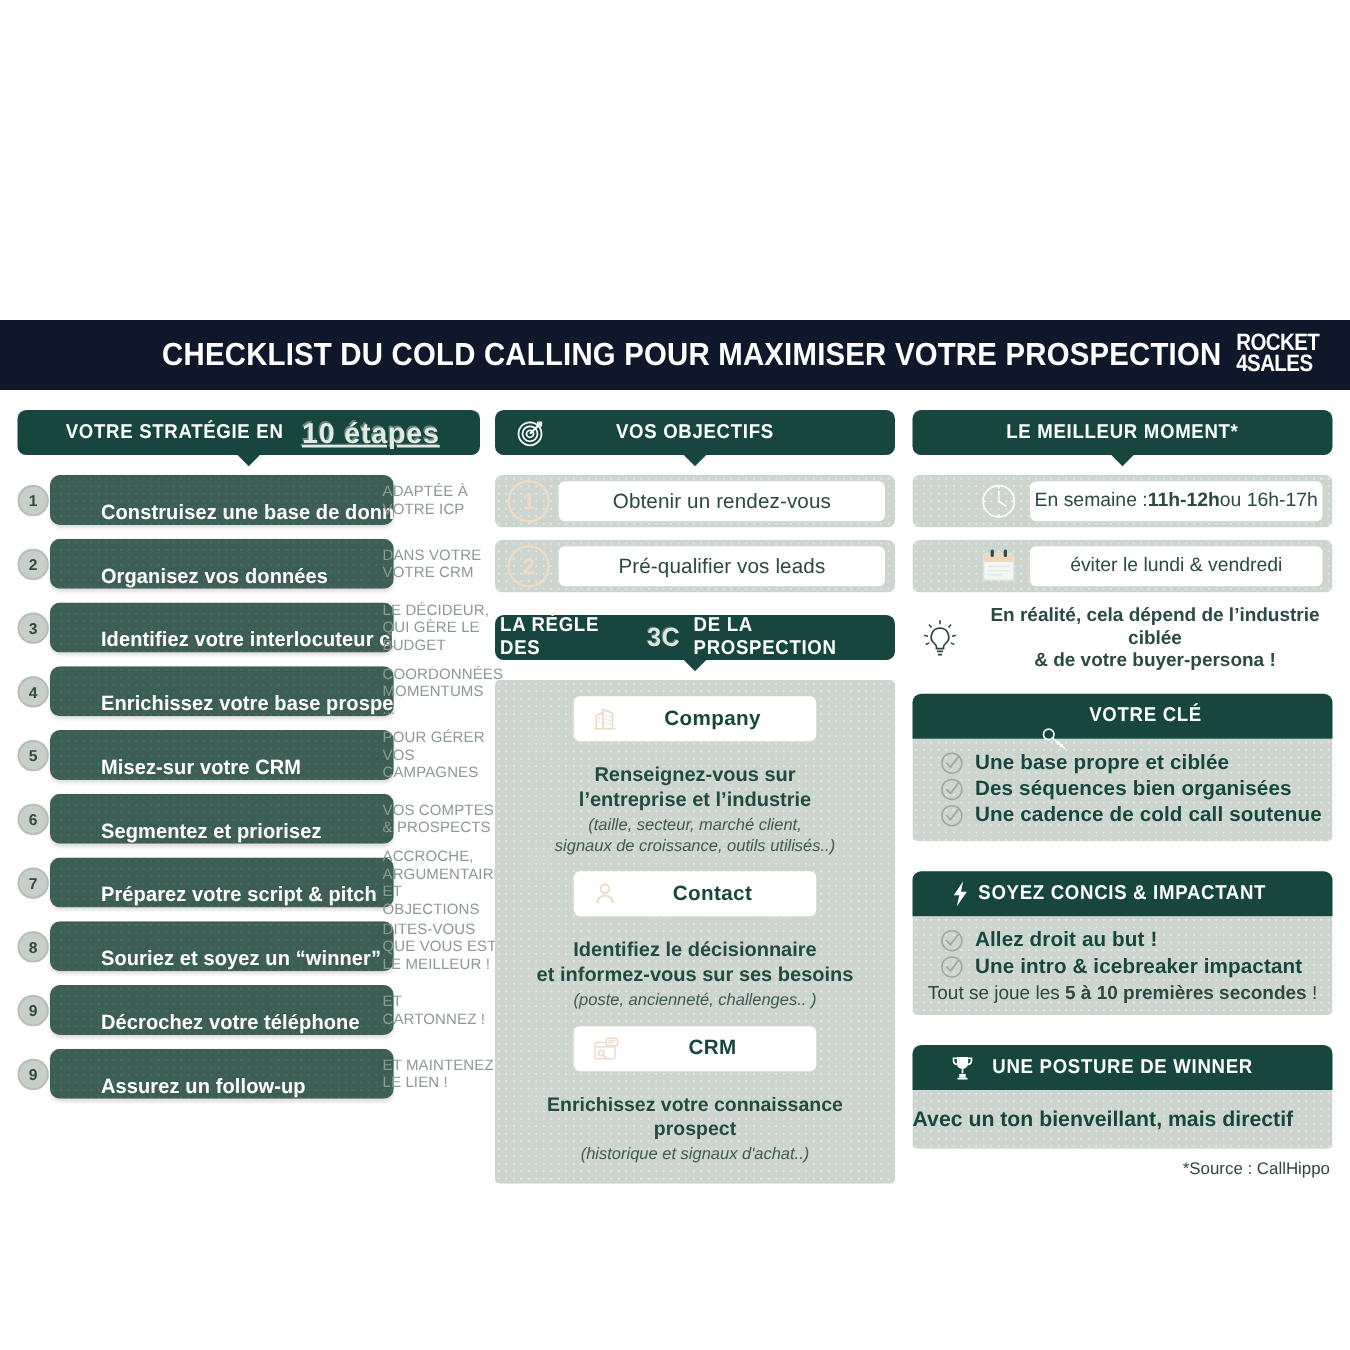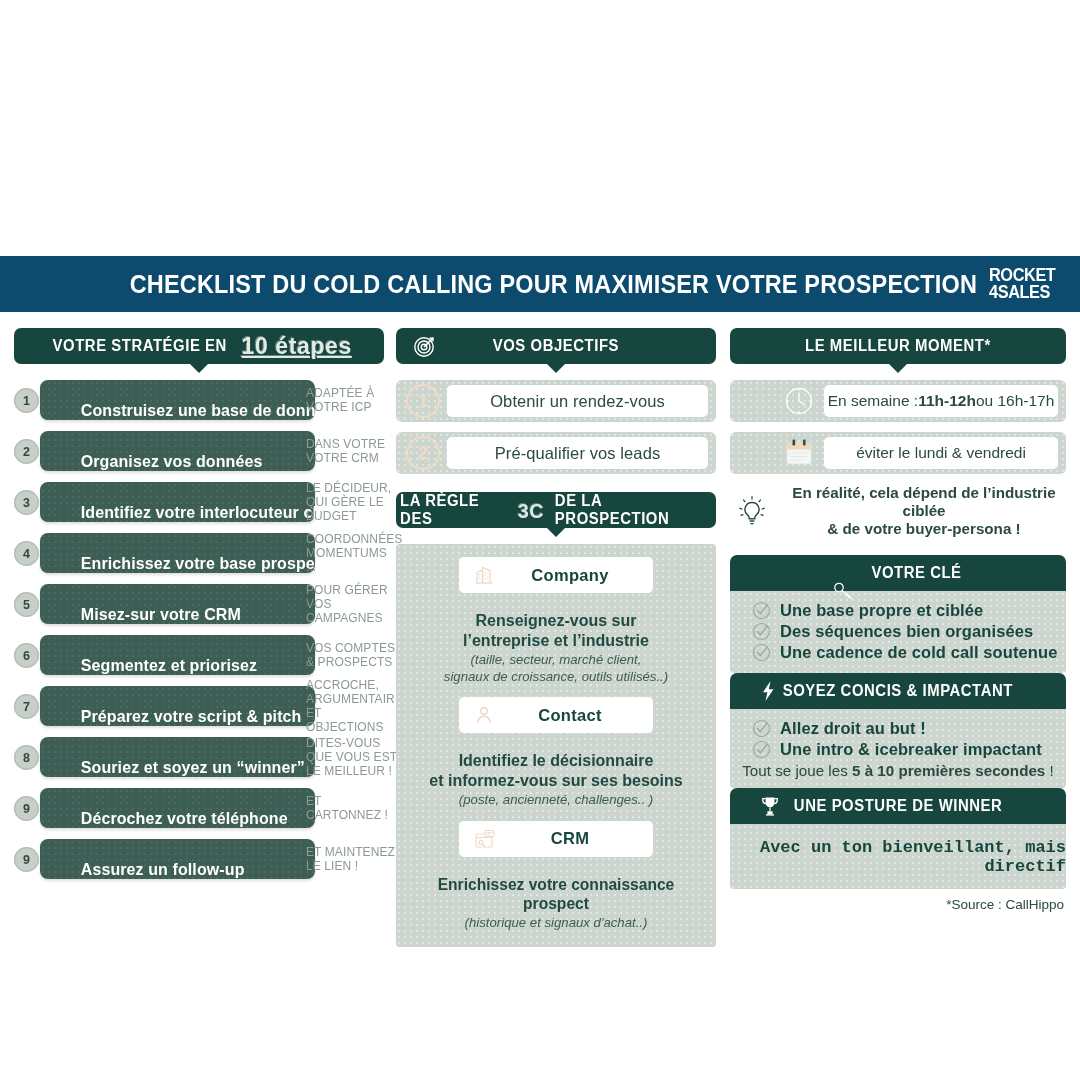--- a/index.html
+++ b/index.html
@@ -7,21 +7,21 @@
     width: 1080px; height: 1080px;
     background: #ffffff;
     font-family: "Liberation Sans", sans-serif;
     overflow: hidden;
   }
   .page { position: relative; width: 1080px; height: 1080px; background: #fff; }
 
   
   .topbar {
     position: absolute; left: 0; top: 256px; width: 1080px; height: 56px;
-    background: #0c4a6e;
+    background: #0f172a;
     display: flex; align-items: center; justify-content: flex-end;
     padding-right: 14px;
   }
   .topbar-title {
     color: #ffffff;
     font-family: "Liberation Sans Narrow", "Liberation Sans", sans-serif;
     font-weight: 700;
     font-size: 25.5px;
     letter-spacing: 0.2px;
     transform: scaleX(0.92);
@@ -235,44 +235,44 @@
     font-weight: 700; font-size: 15.2px; line-height: 1.2;
     white-space: pre-line;
   }
   .panel-box {
     background: #ccd5ce;
     border-radius: 0 0 4px 4px;
     background-image: radial-gradient(rgba(255,255,255,.45) 0.7px, transparent 0.8px);
     background-size: 6px 6px;
     padding: 8px 0 9px 0;
   }
-  .blk { margin-bottom: 0; }
+  .blk { margin-bottom: 24px; }
   .blk .hdr { border-radius: 7px 7px 0 0; }
   .chk-line {
     display: flex; align-items: center; gap: 9px;
     padding: 0 0 0 22px;
     margin: 2px 0;
   }
   .chk-line .chk-label {
     color: #17463e;
     font-family: "Liberation Sans Narrow", "Liberation Sans", sans-serif;
     font-weight: 700; font-size: 16.5px;
     letter-spacing: .1px;
   }
   .foot-line {
     padding: 1px 8px 0 8px;
     text-align: center;
     color: #2b4a43;
     font-size: 15.2px;
   }
   .foot-line b { font-weight: 700; }
   .single-line {
-    text-align: right;
+    text-align: left;
     color: #17463e;
-    font-family: Liberation Mono, monospace;
+    font-family: Liberation Sans, sans-serif;
     font-weight: 700; font-size: 17px;
     padding: 6px 0 4px 0;
   }
   .source {
     text-align: right;
     color: #2b4a43;
     font-size: 13.5px;
     margin-top: 8px;
     padding-right: 2px;
   }

